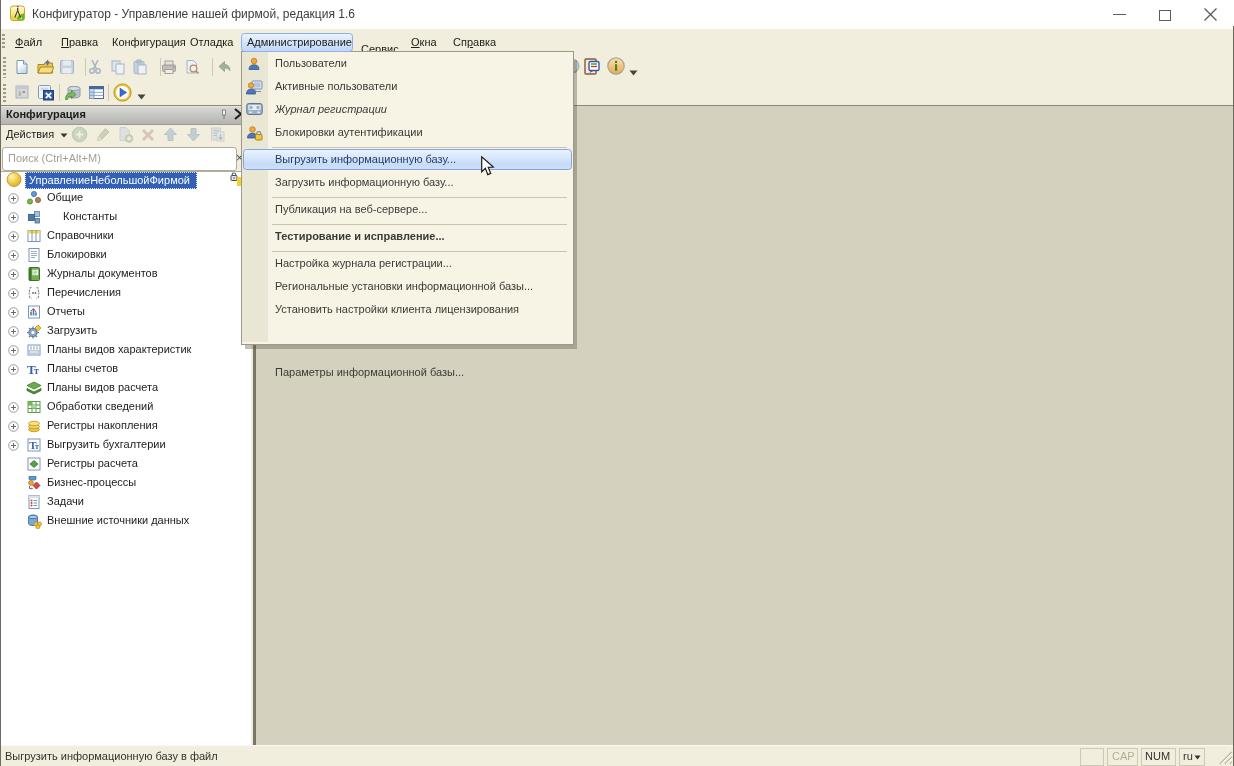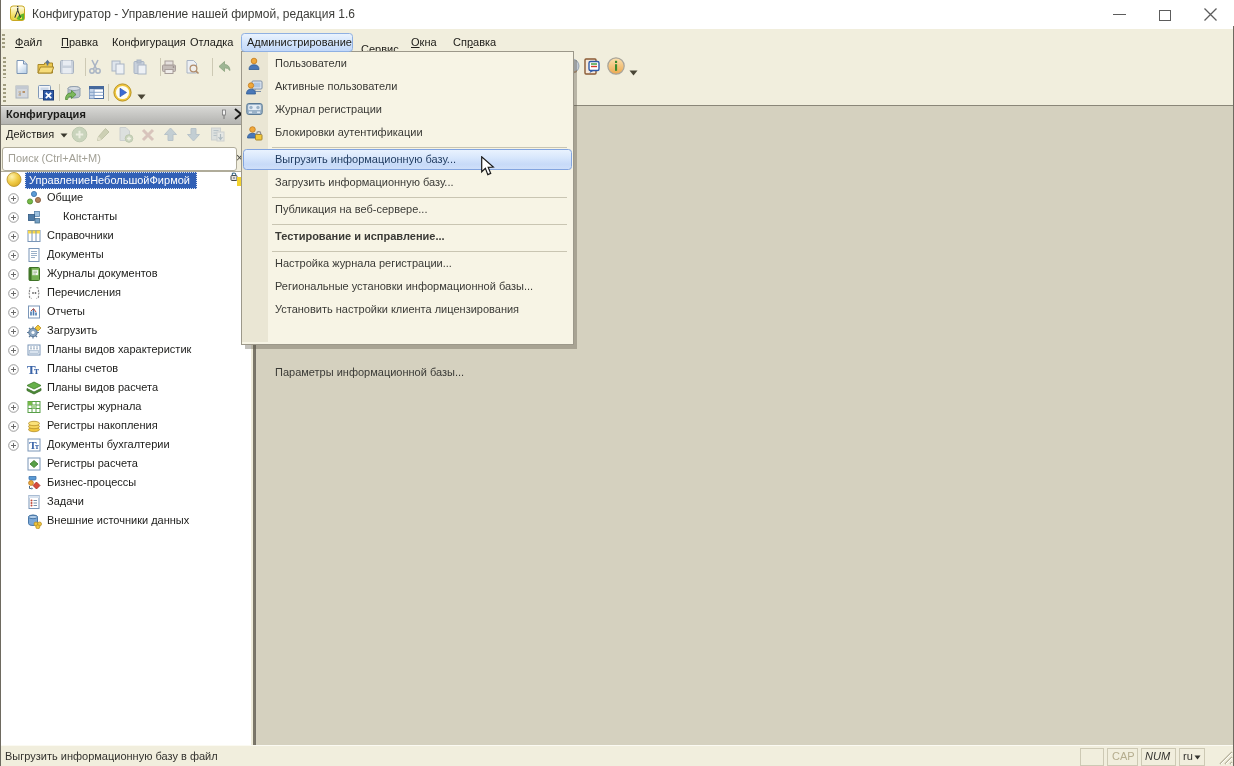--- a/index.html
+++ b/index.html
@@ -255,21 +255,21 @@
 </svg></div>
 <div class="abs txt" style="left:47px;top:229px;font-size:11px;color:#1c1c1a;">Справочники</div>
 <svg class="abs" style="left:8px;top:249.5px" width="11" height="11" viewBox="0 0 11 11">
 <circle cx="5.5" cy="5.5" r="4.8" fill="#fdfdfd" stroke="#9a9a9a"></circle>
 <path d="M5.5 3 V8 M3 5.5 H8" stroke="#6a6a6a" stroke-width="1"></path>
   </svg>
 <div class="abs" style="left:26px;top:247px;"><svg width="16" height="16" viewBox="0 0 16 16">
 <rect x="3" y="1.5" width="10" height="13" fill="#ffffff" stroke="#7a96b8"></rect>
 <path d="M5 4.5 H11 M5 6.5 H11 M5 8.5 H11 M5 10.5 H9" stroke="#9ab0c8" stroke-width="1"></path>
 </svg></div>
-<div class="abs txt" style="left:47px;top:248px;font-size:11px;color:#1c1c1a;">Документы</div>
+<div class="abs txt" style="left:47px;top:248px;font-size:11px;color:#1c1c1a;">Блокировки</div>
 <svg class="abs" style="left:8px;top:268.5px" width="11" height="11" viewBox="0 0 11 11">
 <circle cx="5.5" cy="5.5" r="4.8" fill="#fdfdfd" stroke="#9a9a9a"></circle>
 <path d="M5.5 3 V8 M3 5.5 H8" stroke="#6a6a6a" stroke-width="1"></path>
   </svg>
 <div class="abs" style="left:26px;top:266px;"><svg width="16" height="16" viewBox="0 0 16 16">
 <rect x="3" y="1.5" width="10.5" height="13" rx="1" fill="#74b052" stroke="#3e7226"></rect>
 <rect x="3.2" y="1.7" width="2.3" height="12.6" fill="#3e7226"></rect>
 <rect x="6.5" y="4" width="5.5" height="5" fill="#ffffff" stroke="#cde4c0" stroke-width="0.5"></rect>
 <path d="M7.3 5.2 H11 M7.3 6.6 H11 M7.3 8 H10" stroke="#8aa87a" stroke-width="0.7"></path>
 </svg></div>
@@ -333,41 +333,41 @@
 <svg class="abs" style="left:8px;top:401.5px" width="11" height="11" viewBox="0 0 11 11">
 <circle cx="5.5" cy="5.5" r="4.8" fill="#fdfdfd" stroke="#9a9a9a"></circle>
 <path d="M5.5 3 V8 M3 5.5 H8" stroke="#6a6a6a" stroke-width="1"></path>
   </svg>
 <div class="abs" style="left:26px;top:399px;"><svg width="16" height="16" viewBox="0 0 16 16">
 <rect x="2" y="2.5" width="12" height="11" fill="#ffffff" stroke="#58a048"></rect>
 <path d="M2 6 H14 M2 9.5 H14 M6 2.5 V13.5 M10 2.5 V13.5" stroke="#58a048"></path>
 <rect x="2" y="2.5" width="4" height="3.5" fill="#76b947"></rect>
 <rect x="6" y="6" width="4" height="3.5" fill="#a8d494"></rect>
 </svg></div>
-<div class="abs txt" style="left:47px;top:400px;font-size:11px;color:#1c1c1a;">Регистры журнала</div>
+<div class="abs txt" style="left:47px;top:400px;font-size:11px;color:#1c1c1a;">Обработки сведений</div>
 <svg class="abs" style="left:8px;top:420.5px" width="11" height="11" viewBox="0 0 11 11">
 <circle cx="5.5" cy="5.5" r="4.8" fill="#fdfdfd" stroke="#9a9a9a"></circle>
 <path d="M5.5 3 V8 M3 5.5 H8" stroke="#6a6a6a" stroke-width="1"></path>
   </svg>
 <div class="abs" style="left:26px;top:418px;"><svg width="16" height="16" viewBox="0 0 16 16">
 <ellipse cx="8" cy="11.5" rx="5.5" ry="2.2" fill="#f0c63e" stroke="#b8922a" stroke-width="0.8"></ellipse>
 <ellipse cx="8" cy="8.5" rx="5.5" ry="2.2" fill="#f6d45c" stroke="#b8922a" stroke-width="0.8"></ellipse>
 <ellipse cx="8" cy="5.5" rx="5.5" ry="2.2" fill="#fbe27a" stroke="#b8922a" stroke-width="0.8"></ellipse>
 </svg></div>
 <div class="abs txt" style="left:47px;top:419px;font-size:11px;color:#1c1c1a;">Регистры накопления</div>
 <svg class="abs" style="left:8px;top:439.5px" width="11" height="11" viewBox="0 0 11 11">
 <circle cx="5.5" cy="5.5" r="4.8" fill="#fdfdfd" stroke="#9a9a9a"></circle>
 <path d="M5.5 3 V8 M3 5.5 H8" stroke="#6a6a6a" stroke-width="1"></path>
   </svg>
 <div class="abs" style="left:26px;top:437px;"><svg width="16" height="16" viewBox="0 0 16 16">
 <rect x="2" y="2" width="12" height="12" fill="#ffffff" stroke="#7a96b8"></rect>
 <text x="3.2" y="11.5" font-family="Liberation Serif,serif" font-size="11" font-weight="bold" fill="#3a64a8">T</text>
 <text x="9" y="12" font-family="Liberation Serif,serif" font-size="8" font-weight="bold" fill="#3a64a8">т</text>
 </svg></div>
-<div class="abs txt" style="left:47px;top:438px;font-size:11px;color:#1c1c1a;">Документы бухгалтерии</div>
+<div class="abs txt" style="left:47px;top:438px;font-size:11px;color:#1c1c1a;">Выгрузить бухгалтерии</div>
 <div class="abs" style="left:26px;top:456px;"><svg width="16" height="16" viewBox="0 0 16 16">
 <rect x="2" y="2" width="12" height="12" fill="#ffffff" stroke="#7a96b8"></rect>
 <path d="M8 4.5 L12 8 L8 11.5 L4 8 Z" fill="#58a048" stroke="#3e7a28" stroke-width="0.8"></path>
 </svg></div>
 <div class="abs txt" style="left:47px;top:457px;font-size:11px;color:#1c1c1a;">Регистры расчета</div>
 <div class="abs" style="left:26px;top:475px;"><svg width="16" height="16" viewBox="0 0 16 16">
 <path d="M3 1.5 H10 L10 4 Q10 5 8.5 5 L4.5 5 Q3 5 3 4 Z" fill="#5b9bd5" stroke="#3a70a8" stroke-width="0.8"></path>
 <circle cx="5" cy="8" r="2.4" fill="#f0a83a" stroke="#b87a1e" stroke-width="0.8"></circle>
 <path d="M10.5 7 L14 10.5 L10.5 14 L7 10.5 Z" fill="#d84a3a" stroke="#a02a1e" stroke-width="0.8"></path>
 <path d="M3.5 11 L3.5 13.5 L5.5 13.5" fill="none" stroke="#4a6a8a" stroke-width="1"></path>
@@ -392,21 +392,21 @@
 </svg></div>
 <div class="abs txt" style="left:47px;top:514px;font-size:11px;color:#1c1c1a;">Внешние источники данных</div>
 <div class="abs" style="left:0;top:745px;width:1234px;height:1px;background:#fbfaf2;"></div>
 <div class="abs" style="left:0;top:746px;width:1234px;height:20px;background:#f1eedd;"></div>
 <div class="abs txt" style="left:5px;top:750px;font-size:11px;color:#33322e;">Выгрузить информационную базу в файл</div>
 <div class="abs" style="left:1080px;top:748px;width:22px;height:16px;border:1px solid #cdc9b4;"></div>
 <div class="abs" style="left:1107px;top:748px;width:29px;height:16px;border:1px solid #cdc9b4;"></div>
 <div class="abs" style="left:1141px;top:748px;width:33px;height:16px;border:1px solid #cdc9b4;"></div>
 <div class="abs" style="left:1179px;top:748px;width:24px;height:16px;border:1px solid #cdc9b4;"></div>
 <div class="abs txt" style="left:1112px;top:750px;font-size:11px;color:#b5ad8e;">CAP</div>
-<div class="abs txt" style="left:1145px;top:750px;font-size:11px;color:#33322e;font-style:italic;">NUM</div>
+<div class="abs txt" style="left:1145px;top:750px;font-size:11px;color:#33322e;">NUM</div>
 <div class="abs txt" style="left:1183px;top:750px;font-size:11px;color:#33322e;">ru</div>
 <svg class="abs" style="left:1194px;top:755px" width="7" height="5" viewBox="0 0 7 5">
     <path d="M0.5 0.5 H6.5 L3.5 4.5 Z" fill="#33322e"></path>
   </svg>
 <svg class="abs" style="left:1215px;top:747px" width="18" height="18" viewBox="0 0 18 18">
 <path d="M17 5 L5 17 M17 10 L10 17 M17 15 L15 17" stroke="#b8b49e" stroke-width="1.6"></path>
 <path d="M17 6 L6 17 M17 11 L11 17 M17 16 L16 17" stroke="#fdfcf6" stroke-width="1"></path>
 </svg>
 <div class="abs" style="left:0;top:0;width:1px;height:766px;background:#6e6a60;"></div>
 <div class="abs" style="left:1233px;top:26px;width:1px;height:740px;background:#6e6a60;"></div>
@@ -431,21 +431,21 @@
 </svg></div>
 <div class="abs txt" style="left:275px;top:80px;font-size:11px;color:#3a3a36;">Активные пользователи</div>
 <div class="abs" style="left:246px;top:102px;"><svg width="17" height="14" viewBox="0 0 17 14">
 <rect x="0.8" y="1.5" width="15.4" height="11" rx="2" fill="#9ab2c8" stroke="#5a7a96"></rect>
 <rect x="2.2" y="3" width="12.6" height="5" rx="1" fill="#e4ecf4"></rect>
 <circle cx="5" cy="5.5" r="1.7" fill="#9ab2c8"></circle>
       <circle cx="12" cy="5.5" r="1.7" fill="#9ab2c8"></circle>
 <rect x="3" y="9.5" width="3" height="1.6" fill="#dce6f0"></rect>
       <rect x="11" y="9.5" width="3" height="1.6" fill="#dce6f0"></rect>
 </svg></div>
-<div class="abs txt" style="left:275px;top:103px;font-size:11px;color:#3a3a36;">Журнал регистрации</div>
+<div class="abs txt" style="left:275px;top:103px;font-size:11px;color:#3a3a36;font-style:italic;">Журнал регистрации</div>
 <div class="abs" style="left:246px;top:125px;"><svg width="17" height="16" viewBox="0 0 17 16">
 <circle cx="6.5" cy="4.5" r="2.8" fill="#f0a83a" stroke="#c07a1e" stroke-width="0.8"></circle>
 <path d="M1.5 13 Q1.5 8.3 6.5 8.3 Q11.5 8.3 11.5 13 Z" fill="#4a78b8" stroke="#2f5a94" stroke-width="0.8"></path>
 <rect x="9.5" y="9.5" width="6.5" height="5.5" rx="0.8" fill="#f2c83a" stroke="#a8862a"></rect>
 <path d="M10.8 9.5 L10.8 8.2 Q10.8 6.6 12.75 6.6 Q14.7 6.6 14.7 8.2 L14.7 9.5" fill="none" stroke="#8a8a8a" stroke-width="1.2"></path>
 </svg></div>
 <div class="abs txt" style="left:275px;top:126px;font-size:11px;color:#3a3a36;">Блокировки аутентификации</div>
 <div class="abs" style="left:243px;top:148.5px;width:327px;height:19px;border:1px solid #82a4df;border-radius:3.5px;
 background:linear-gradient(#e9f2fe,#d8e7fc 40%,#c7daf8 75%,#cfdff9);"></div>
 <div class="abs txt" style="left:275px;top:153px;font-size:11px;color:#1e3a5f;">Выгрузить информационную базу...</div>

